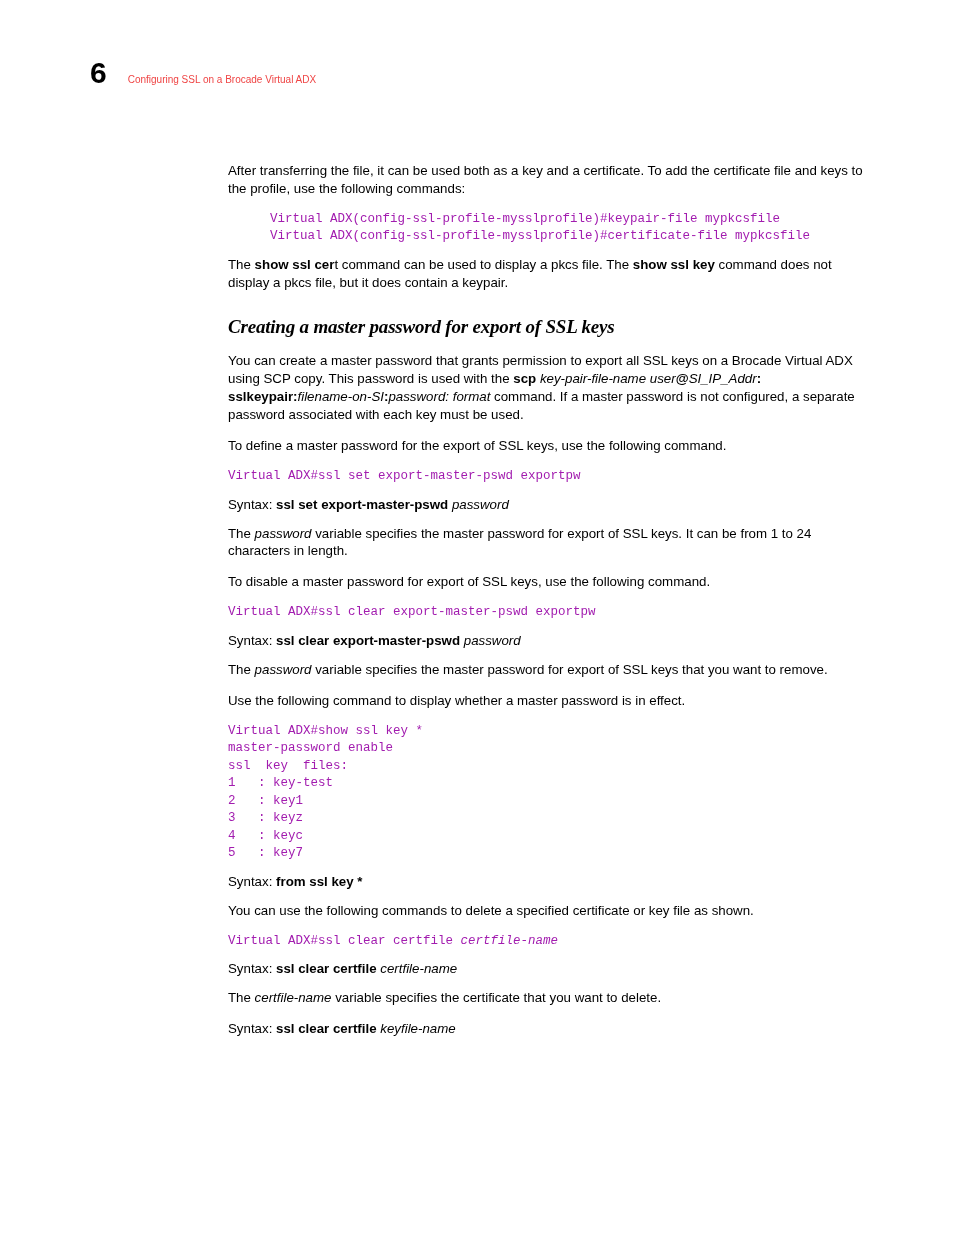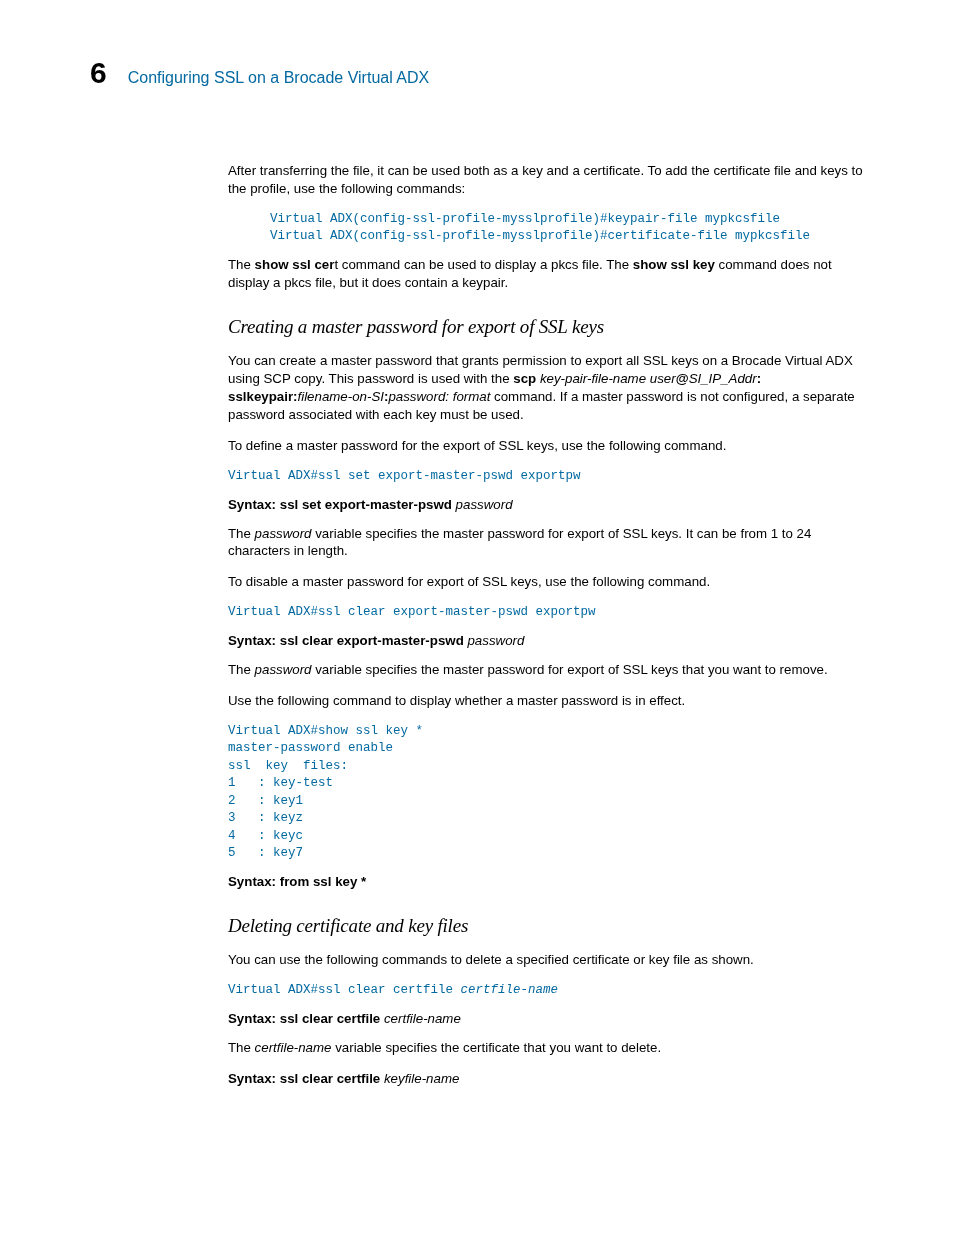--- a/index.html
+++ b/index.html
@@ -20,62 +20,62 @@
     margin-bottom: 72px;
   }
   .chapter-num {
     font-size: 30px;
     font-weight: bold;
     font-family: Arial, sans-serif;
     margin-right: 22px;
     letter-spacing: -1px;
   }
   .header-title {
-    font-size: 16px;
-    color: #0369a1;
+    font-size: 10px;
+    color: #ef4444;
   }
   .content {
     margin-left: 138px;
     margin-right: 0;
     font-size: 13.3px;
     line-height: 1.35;
     color: #000;
   }
   .content p {
     margin-bottom: 13px;
   }
   .codeblock {
     font-family: 'Courier New', Courier, monospace;
     font-size: 12.5px;
     line-height: 1.4;
-    color: #0369a1;
+    color: #a21caf;
     white-space: pre;
     margin-bottom: 10px;
     margin-top: 2px;
   }
   .codeblock.indent {
     padding-left: 42px;
   }
   .h2 {
     font-family: Georgia, 'Times New Roman', serif;
     font-style: italic;
-    font-weight: normal;
+    font-weight: bold;
     font-size: 19px;
     margin-top: 22px;
     margin-bottom: 13px;
     letter-spacing: -0.2px;
   }
   b { font-weight: bold; }
   i { font-style: italic; }
   .syntax {
     font-size: 13.3px;
     margin-bottom: 11px;
     margin-top: 4px;
   }
-  .syntax .lbl { font-weight: bold; margin-top: 12px; }
+  .syntax .lbl { font-weight: normal; margin-top: 12px; }
   .syntax .cmd { font-weight: bold; }
   .syntax .arg { font-style: italic; }
 </style>
 </head>
 <body>
 
 <div class="page">
 
   <div class="header">
     <span class="chapter-num">6</span>
@@ -131,21 +131,20 @@
 1   : key-test
 2   : key1
 3   : keyz
 4   : keyc
 5   : key7</div>
 
     <div class="syntax">
       <span class="lbl">Syntax:  </span><span class="cmd">from ssl key *</span>
     </div>
 
-    <div class="h2">Deleting certificate and key files</div>
 
     <p>You can use the following commands to delete a specified certificate or key file as shown.</p>
 
     <div class="codeblock"><span>Virtual ADX#ssl clear certfile </span><i>certfile-name</i></div>
 
     <div class="syntax">
       <span class="lbl">Syntax:  </span><span class="cmd">ssl clear certfile</span><span class="arg"> certfile-name</span>
     </div>
 
     <p>

